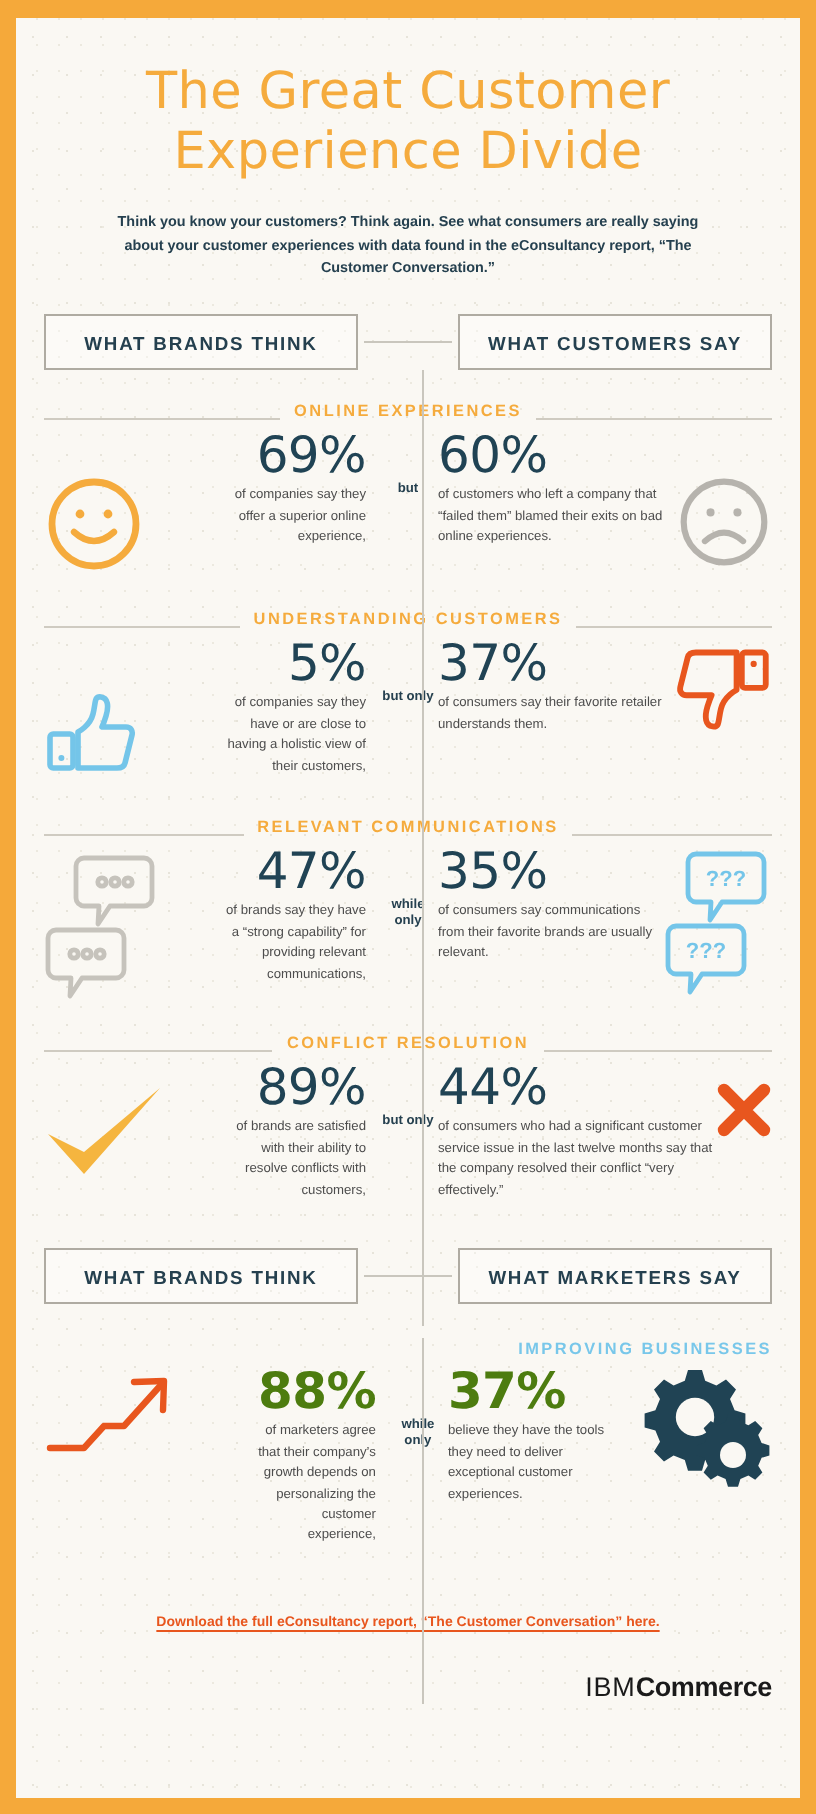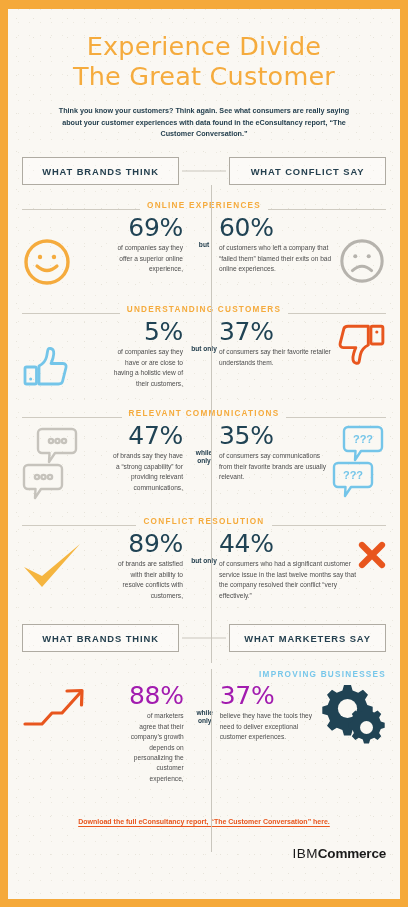--- a/index.html
+++ b/index.html
@@ -141,21 +141,21 @@
   .side.right .txt-cell { text-align: left; padding-left: 6px; }
 
   .pct {
     color: #204354;
     font-family: "DejaVu Sans", sans-serif;
     font-weight: 400;
     font-size: 25px;
     line-height: 1.05;
     letter-spacing: -0.3px;
   }
-  .pct.blue { color: #a21caf; }
+  .pct.blue { color: #4d7c0f; font-weight: bold; }
   .cap {
     color: #4D4D4D;
     font-size: 6.6px;
     line-height: 1.58;
     margin-top: 2px;
   }
 
   .mid {
     width: 30px;
     flex: 0 0 30px;
@@ -198,29 +198,29 @@
 <div class="frame">
   <div class="canvas">
 
     <div class="vdiv" style="top:176px;height:478px;"></div>
 
     <div class="vdiv" style="top:660px;height:183px;"></div>
 
     <div class="inner">
 
       <div class="title">
+        <div>The Great Customer</div>
         <div>Experience Divide</div>
-        <div>The Great Customer</div>
       </div>
       <div class="subtitle">Think you know your customers? Think again. See what consumers are really saying about your customer experiences with data found in the eConsultancy report, “The Customer Conversation.”</div>
 
       <div class="boxrow">
         <div class="connector"></div>
         <div class="hbox">WHAT BRANDS THINK</div>
-        <div class="hbox">WHAT CONFLICT SAY</div>
+        <div class="hbox">WHAT CUSTOMERS SAY</div>
       </div>
 
       <div class="sechead">
         <div class="rule"></div>
         <div class="lbl">ONLINE EXPERIENCES</div>
         <div class="rule"></div>
       </div>
       <div class="statrow">
         <div class="side left">
           <div class="icon-cell" style="padding-top:22px;">

